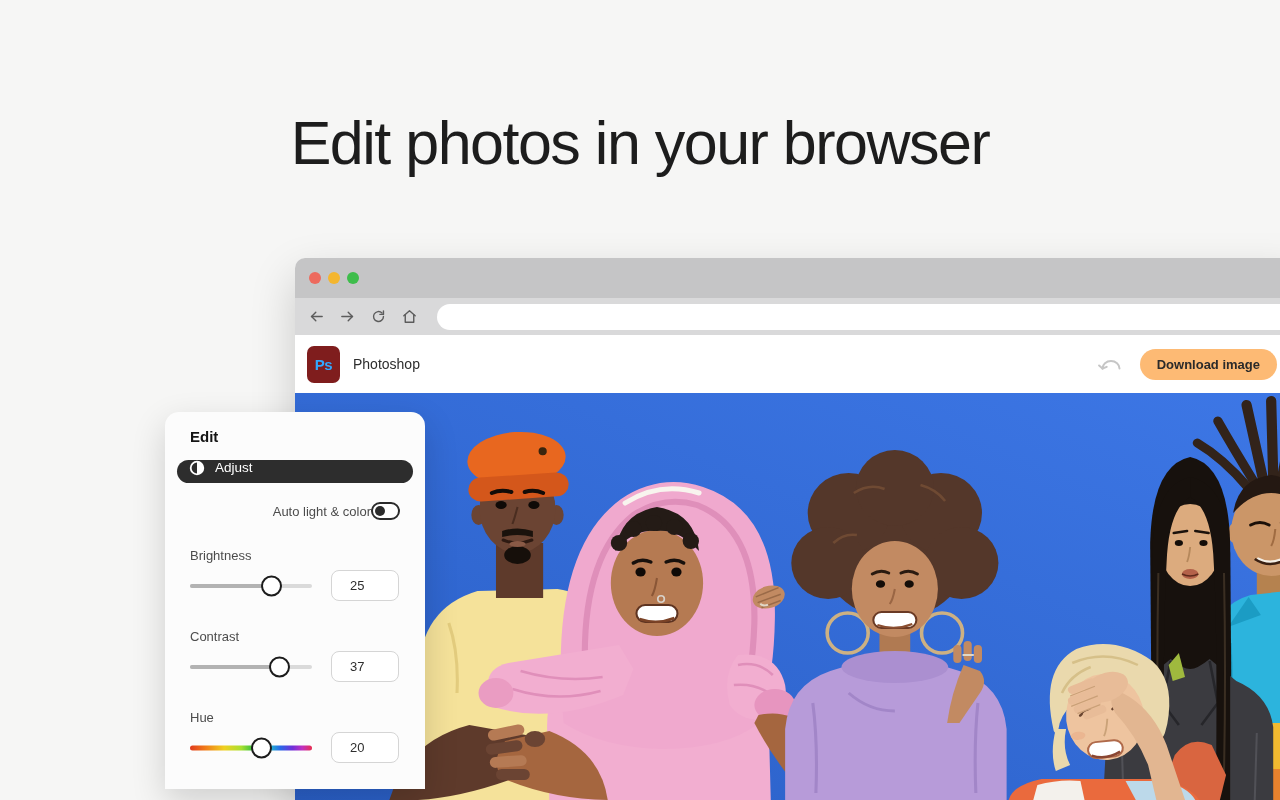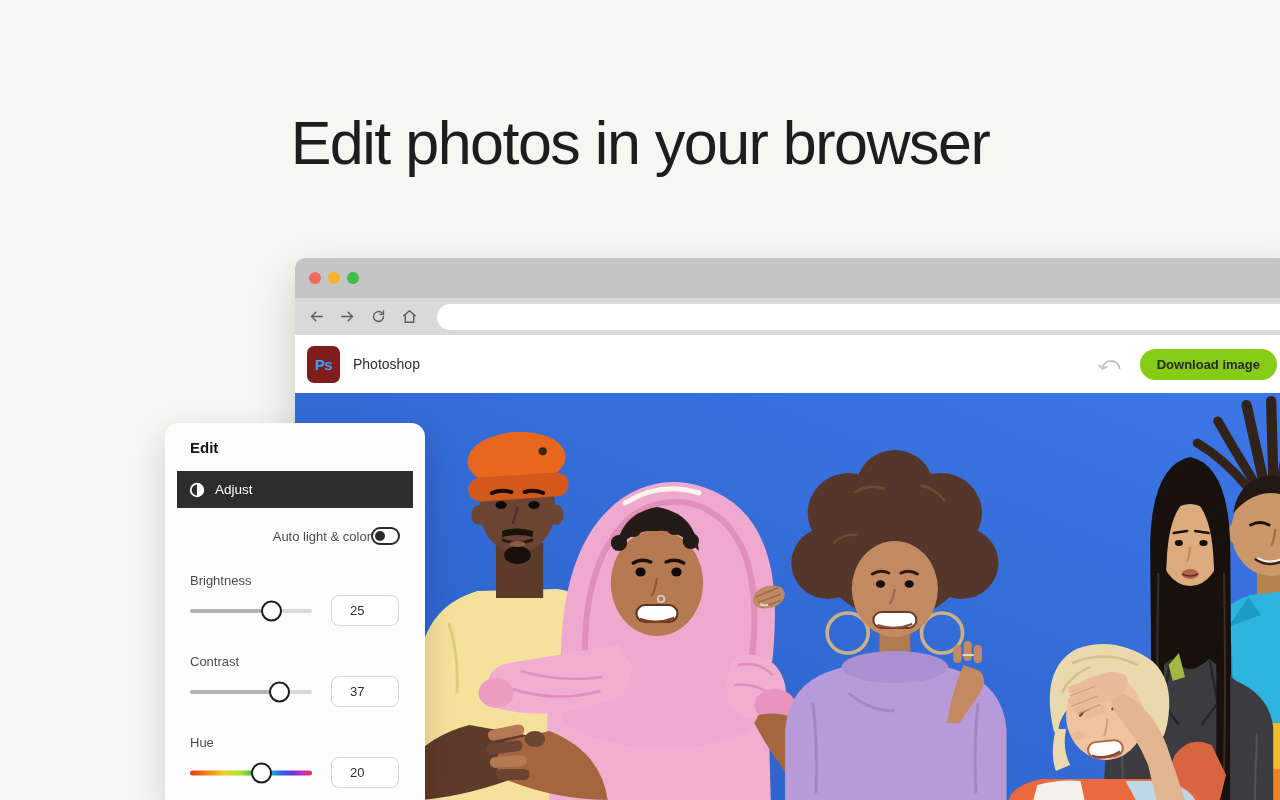--- a/index.html
+++ b/index.html
@@ -30,33 +30,33 @@
 
   .appbar { height:58px; background:#fff; display:flex; align-items:center; padding:0 28px 0 12px; }
   .ps-logo { width:33px; height:37px; border-radius:7px; background:#7f1d1d; display:flex;
              align-items:center; justify-content:center; font-weight:700; font-size:15px;
              color:#31a8ff; letter-spacing:-.5px; }
   .app-title { margin-left:13px; font-size:14px; color:#2d2d2d; }
   .appbar .spacer { flex:1; }
   .undo-wrap { width:26px; height:22px; margin-right:16px; display:flex; align-items:center; }
   .undo-wrap svg { width:24px; height:20px; stroke:#c6c6c6; stroke-width:2; fill:none;
                    stroke-linecap:round; stroke-linejoin:round; }
-  .download-btn { height:31px; padding:0 17px; border:none; border-radius:16px; background:#84cc16;
+  .download-btn { height:31px; padding:0 17px; border:none; border-radius:16px; background:#fdba74;
                   font-family:inherit; font-size:13px; font-weight:700; color:#2a2a2a; cursor:pointer; }
 
   .photo { height:407px; position:relative; background:#2f65cd; }
   .photo svg { display:block; width:100%; height:100%; }
 
   
-  .panel { position:absolute; left:165px; top:423px; width:260px; height:377px;
+  .panel { position:absolute; left:165px; top:412px; width:260px; height:377px;
            background:#fcfcfc; border-radius:14px 14px 0 0;
            box-shadow:0 12px 34px rgba(0,0,0,.16); }
   .panel-title { margin:16px 25px 0; font-size:15px; font-weight:700; color:#141414; }
-  .adjust-btn { margin:15px 12px 0; width:236px; height:37px; border:none; border-radius:0;
-                background:#2d2d2d; color:#fff; display:flex; align-items:center; gap:10px;
+  .adjust-btn { margin:15px 12px 0; width:236px; height:23px; border:none; border-radius:12px;
+                background:#2d2d2d; color:#fff; display:flex; gap:10px;
                 padding:0 12px; font-family:inherit; font-size:13.5px; cursor:pointer; }
   .adjust-btn svg { width:16px; height:16px; flex:0 0 auto; }
 
   .auto-row { margin:19px 25px 0; display:flex; align-items:center; justify-content:flex-end; }
   .ctl-label { font-size:13px; color:#4c4c4c; }
   .toggle { width:29px; height:18px; border:2px solid #2b2b2b; border-radius:10px; background:#fff;
             position:relative; cursor:pointer; }
   .toggle .t-knob { position:absolute; left:2px; top:2px; width:10px; height:10px;
                     border-radius:50%; background:#2b2b2b; }
 

